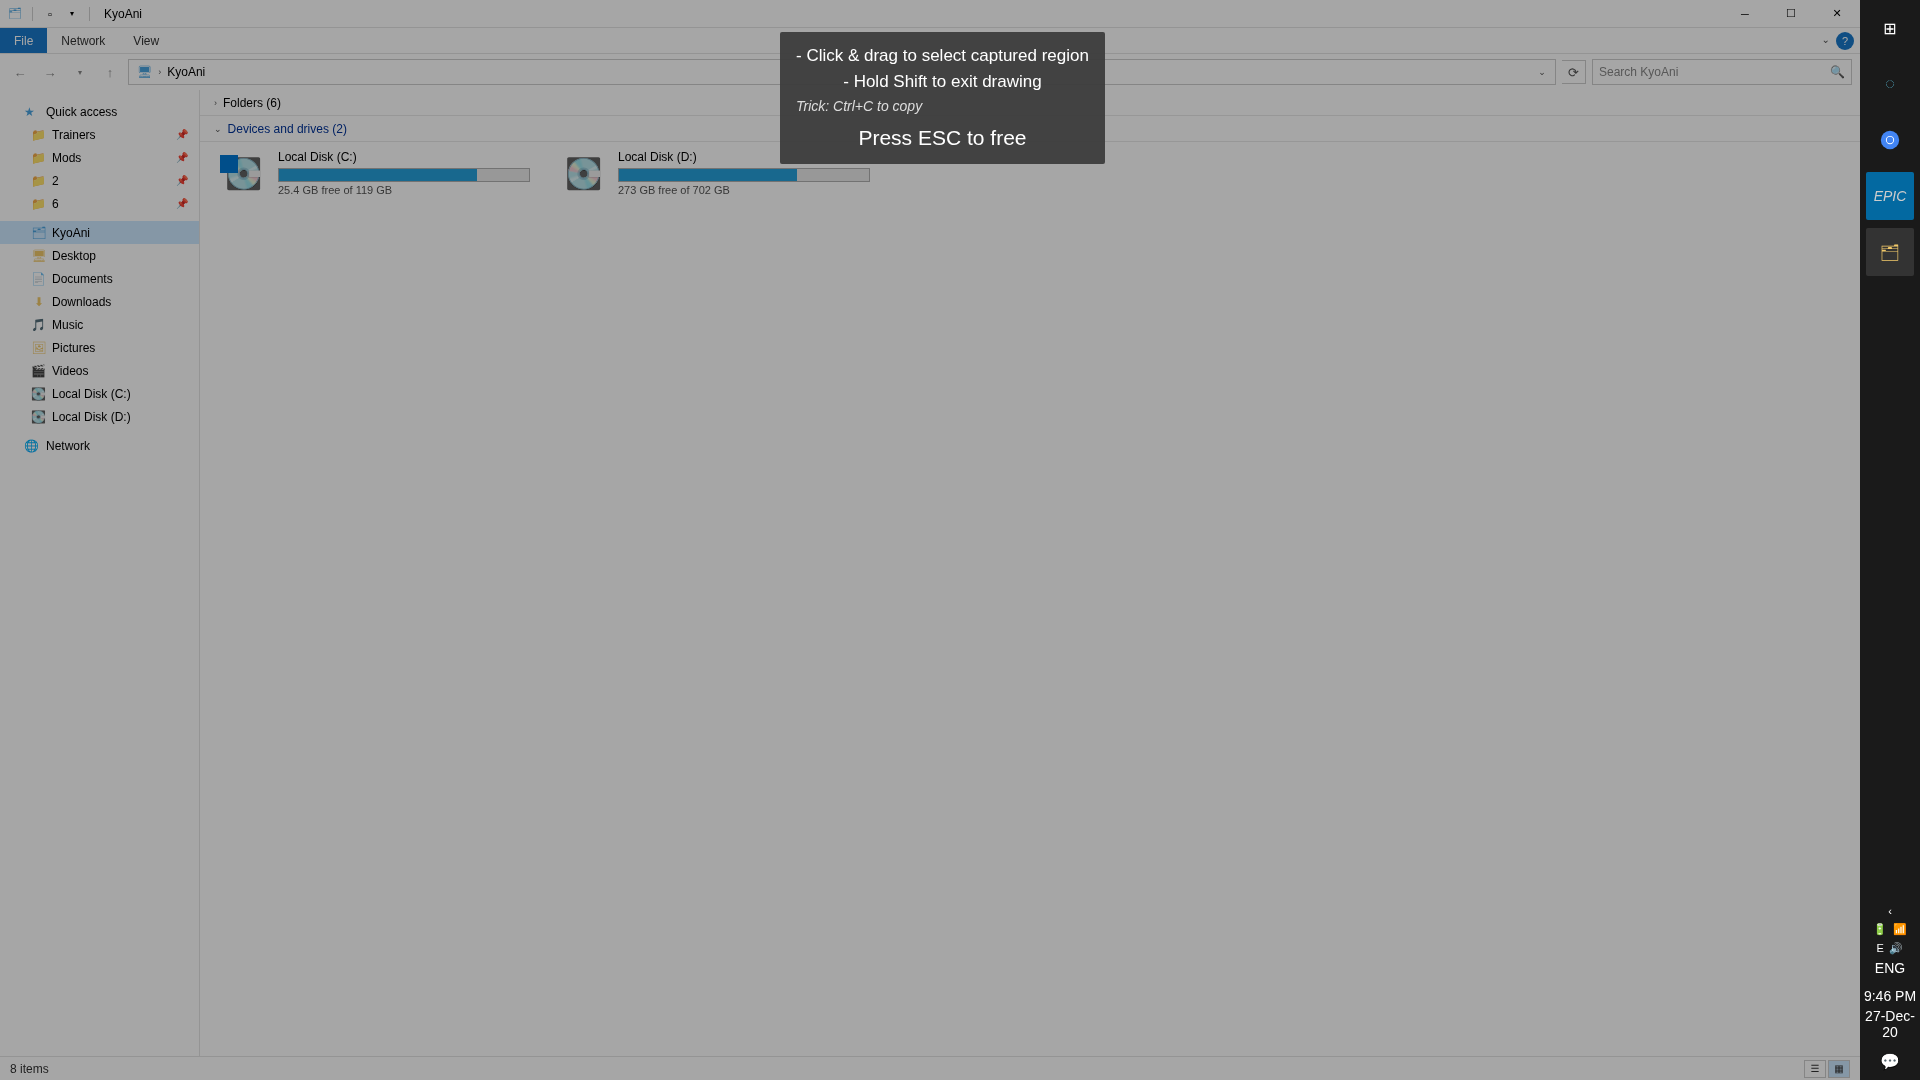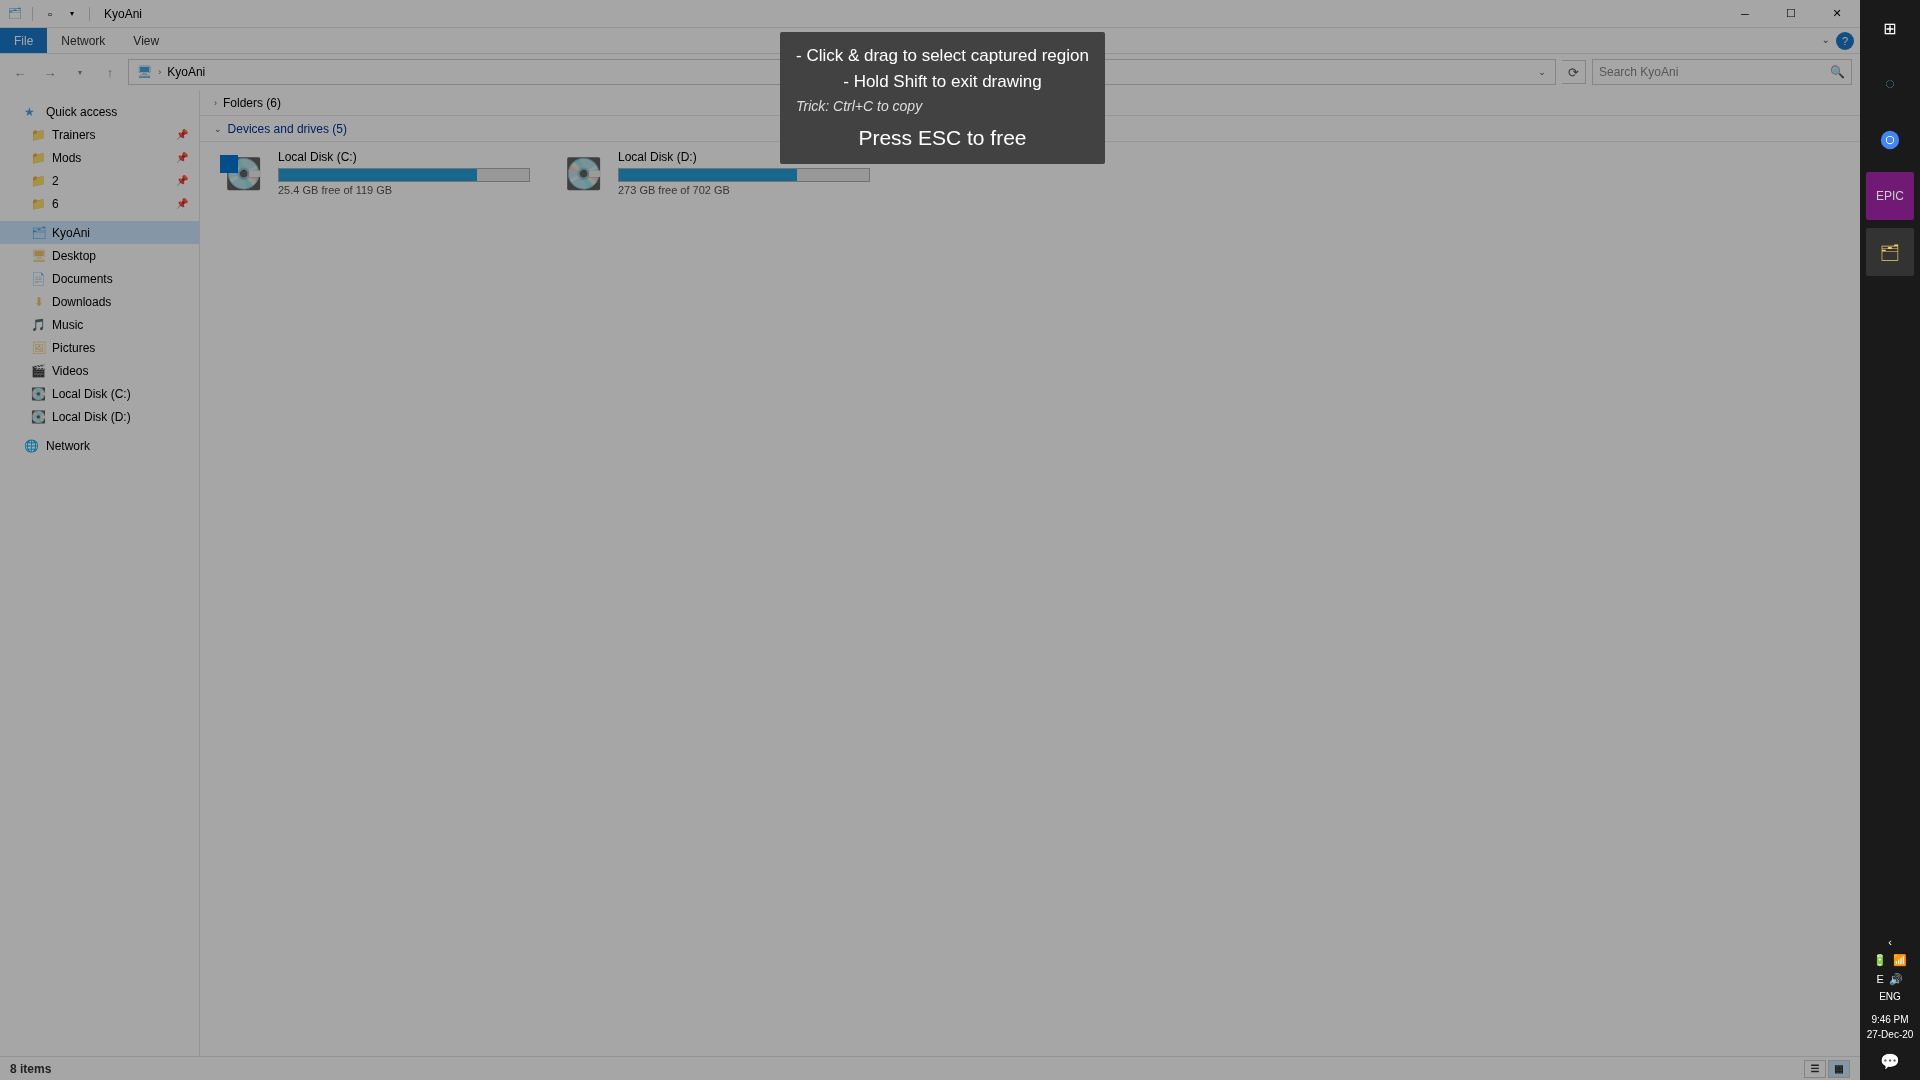--- a/index.html
+++ b/index.html
@@ -56,33 +56,33 @@
   .drive-item { display: flex; align-items: center; width: 310px; gap: 10px; }
   .drive-icon { width: 48px; height: 40px; display: flex; align-items: center; justify-content: center; font-size: 30px; position: relative; }
   .drive-icon.win::before { content: ''; position: absolute; left: 0; top: 2px; width: 18px; height: 18px; background: #0078d4; }
   .drive-info { flex: 1; font-size: 12px; }
   .drive-name { color: #000; margin-bottom: 4px; }
   .drive-bar { height: 14px; border: 1px solid #b0b0b0; background: #eaeaea; position: relative; margin-bottom: 2px; }
   .drive-fill { position: absolute; left: 0; top: 0; bottom: 0; background: #26a0da; }
   .drive-free { color: #555; font-size: 11px; }
 
   
-  .status-bar { height: 24px; border-top: 1px solid #e3e3e3; display: flex; align-items: center; padding: 8px 10px; font-size: 12px; color: #333; font-weight: bold; }
+  .status-bar { height: 24px; border-top: 1px solid #e3e3e3; display: flex; align-items: center; padding: 8px 10px; font-size: 12px; color: #333; }
   .status-spacer { flex: 1; }
   .view-btns { display: flex; gap: 2px; }
   .view-btn { width: 22px; height: 18px; border: 1px solid #ccc; font-size: 10px; display: flex; align-items: center; justify-content: center; }
   .view-btn.active { background: #cde8ff; }
 
   
   .taskbar { position: absolute; right: 0; top: 0; width: 60px; height: 1080px; background: #1a1a1a; display: flex; flex-direction: column; align-items: center; z-index: 60; }
   .task-icon { width: 48px; height: 48px; margin: 4px 0; display: flex; align-items: center; justify-content: center; color: #fff; font-size: 16px; border-radius: 2px; }
   .task-icon.active { background: #333; }
   .task-spacer { flex: 1; }
   .tray-row { display: flex; gap: 6px; font-size: 11px; color: #fff; margin: 3px 0; }
-  .tray-text { font-size: 10px; color: #fff; text-align: center; margin: 2px 0; }
+  .tray-text { font-size: 14px; color: #fff; text-align: center; margin: 2px 0; }
 
   
   .capture-tip { position: absolute; left: 780px; top: 32px; background: rgba(60,60,60,0.95); color: #fff; padding: 14px 16px; font-size: 17px; z-index: 70; border-radius: 2px; }
   .capture-tip .line { margin-bottom: 6px; text-align: center; }
   .capture-tip .trick { font-style: italic; font-size: 14px; color: #ddd; margin-bottom: 12px; }
   .capture-tip .esc { font-size: 21px; text-align: center; }
 
   
   .folder-ico { color: #f0c869; }
   .blue-ico { color: #4aa3df; }
@@ -220,21 +220,21 @@
         </div>
     </div>
 
     <div class="content-pane">
       <div class="group-header">
         <span class="chev ic">›</span>
         <span>Folders (6)</span>
       </div>
       <div class="group-header sub">
         <span class="chev ic">⌄</span>
-        <span>Devices and drives (5)</span>
+        <span>Devices and drives (2)</span>
       </div>
       <div class="drive-row">
         <div class="drive-item">
           <div class="drive-icon win ic">💽</div>
           <div class="drive-info">
             <div class="drive-name">Local Disk (C:)</div>
             <div class="drive-bar">
                 <div class="drive-fill" style="width:79%"></div>
               </div>
             <div class="drive-free">25.4 GB free of 119 GB</div>
@@ -277,21 +277,21 @@
 <div class="taskbar">
   <div class="task-icon ic">⊞</div>
   <div class="task-icon ic" style="color:#5bc0de">◌</div>
   <div class="task-icon">
     <svg width="22" height="22" viewBox="0 0 24 24">
         <circle cx="12" cy="12" r="10" fill="#4285f4"></circle>
         <circle cx="12" cy="12" r="4.5" fill="#fff"></circle>
         <circle cx="12" cy="12" r="3.5" fill="#4285f4"></circle>
       </svg>
   </div>
-  <div class="task-icon" style="background:#701a75;font-size:12px;color:#ccc;">EPIC</div>
+  <div class="task-icon" style="background:#0369a1;font-size:14px;color:#ccc;font-style:italic;">EPIC</div>
   <div class="task-icon active ic folder-ico">🗂</div>
   <div class="task-spacer"></div>
   <div class="tray-row">
       <span class="ic">‹</span>
     </div>
   <div class="tray-row">
       <span class="ic">🔋</span>
       <span class="ic">📶</span>
     </div>
   <div class="tray-row">

